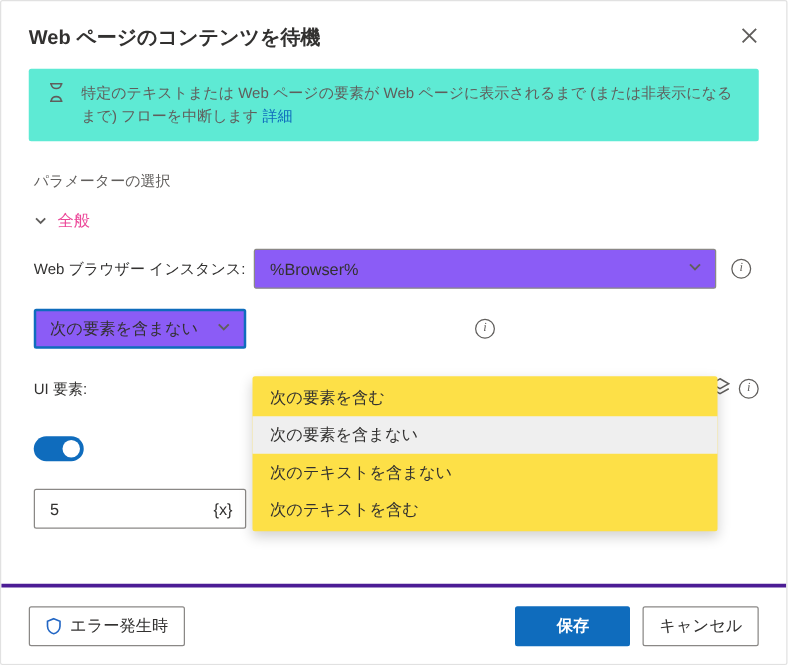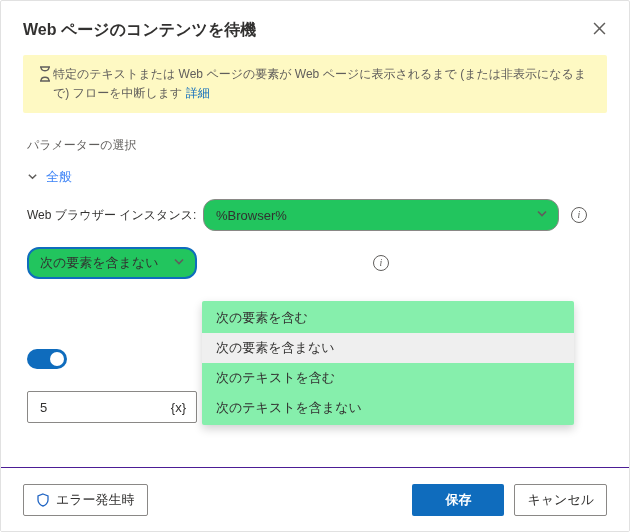--- a/index.html
+++ b/index.html
@@ -32,24 +32,25 @@
     width: 22px; height: 22px;
     display: grid; place-items: center;
     color: #605e5c;
     cursor: pointer;
   }
   .close-btn svg { width: 13px; height: 13px; stroke: currentColor; }
 
   
   .banner {
     margin: 0 22px 20px 22px;
-    background: #fef9c3;
+    background: #5eead4;
     border-radius: 2px;
     padding: 10px 14px;
     display: flex;
+    gap: 12px;
     font-size: 12px;
     line-height: 1.6;
     color: #605e5c;
   }
   .banner .bicon { flex: 0 0 16px; padding-top: 1px; color: #605e5c; }
   .banner .bicon svg { width: 16px; height: 16px; }
   .banner a { color: #0f6cbd; text-decoration: none; }
 
   
   .section-title {
@@ -58,27 +59,27 @@
     color: #605e5c;
   }
 
   
   .collapse {
     padding: 0 26px 12px 26px;
     display: flex;
     align-items: center;
     gap: 8px;
     font-size: 13px;
-    color: #3b82f6;
+    color: #ec4899;
     cursor: pointer;
   }
   .collapse svg { width: 11px; height: 11px; stroke: #605e5c; stroke-width: 1.6; fill: none; }
 
   
-  .rows { padding: 0 36px 0 26px; }
+  .rows { padding: 0 22px 0 26px; }
   .row {
     display: grid;
     grid-template-columns: 170px 1fr 28px;
     align-items: center;
     min-height: 34px;
     margin-bottom: 14px;
     gap: 6px;
   }
   .row .lbl { font-size: 12px; color: #323130; }
   .row .info { display: grid; place-items: center; }
@@ -100,22 +101,22 @@
     gap: 8px;
     min-width: 0;
   }
 
   
   .combo {
     position: relative;
     flex: 1 1 auto;
     height: 32px;
     border: 1px solid #8a8886;
-    border-radius: 12px;
-    background: #22c55e;
+    border-radius: 2px;
+    background: #8b5cf6;
     display: flex;
     align-items: center;
     padding: 0 32px 0 12px;
     font-size: 13px;
   }
   .combo.open {
     border: 2px solid #0f6cbd;
     padding: 0 31px 0 11px;
   }
   .combo .chev {
@@ -123,21 +124,21 @@
     right: 10px; top: 50%; transform: translateY(-50%);
   }
   .chev svg { width: 12px; height: 12px; stroke: #605e5c; stroke-width: 1.6; fill: none; }
 
   
   .dropdown {
     position: absolute;
     left: 201px;
     right: 55px;
     top: 300px;
-    background: #86efac;
+    background: #fde047;
     border-radius: 2px;
     box-shadow: 0 4px 10px rgba(0,0,0,.18);
     z-index: 20;
     padding: 2px 0;
   }
   .dd-item {
     padding: 0 14px;
     height: 30px;
     font-size: 13px;
     display: flex;
@@ -189,21 +190,21 @@
     color: #605e5c;
     cursor: pointer;
   }
   .aux-stack svg { width: 18px; height: 18px; }
 
   
   .footer {
     position: absolute;
     left: 0; right: 0; bottom: 0;
     height: 64px;
-    border-top: 1px solid #4c1d95;
+    border-top: 3px solid #4c1d95;
     display: flex;
     align-items: center;
     justify-content: space-between;
     padding: 0 22px;
     background: #fff;
   }
   .btn-outline {
     height: 32px;
     border: 1px solid #8a8886;
     border-radius: 2px;
@@ -299,20 +300,21 @@
             </svg>
         </span>
       </div>
     </div>
     <div class="info">
         <span class="info-circle">i</span>
       </div>
   </div>
 
   <div class="row">
+    <div class="lbl">UI 要素:</div>
     <div class="control"></div>
     <div class="info" style="display:flex;gap:6px;justify-content:flex-end;">
       <span class="aux-stack">
         <span>
           <svg viewBox="0 0 18 18" fill="none" stroke="#605e5c" stroke-width="1.2">
             <polygon points="9,2 16,6 9,10 2,6"></polygon>
             <polyline points="2,10 9,14 16,10"></polyline>
           </svg>
         </span>
       </span>
@@ -341,22 +343,22 @@
     <div class="info">
         <span class="info-circle">i</span>
       </div>
   </div>
 
 </div>
 
 <div class="dropdown">
   <div class="dd-item">次の要素を含む</div>
   <div class="dd-item selected">次の要素を含まない</div>
+  <div class="dd-item">次のテキストを含まない</div>
   <div class="dd-item">次のテキストを含む</div>
-  <div class="dd-item">次のテキストを含まない</div>
 </div>
 
 <div class="footer">
   <button class="btn-outline">
     <span class="shield">
       <svg viewBox="0 0 14 14" fill="none" stroke="currentColor" stroke-width="1.3">
         <path d="M7 1 L12 3 V7 C12 10 9.5 12.5 7 13 C4.5 12.5 2 10 2 7 V3 Z"></path>
       </svg>
     </span>
     <span>エラー発生時</span>

